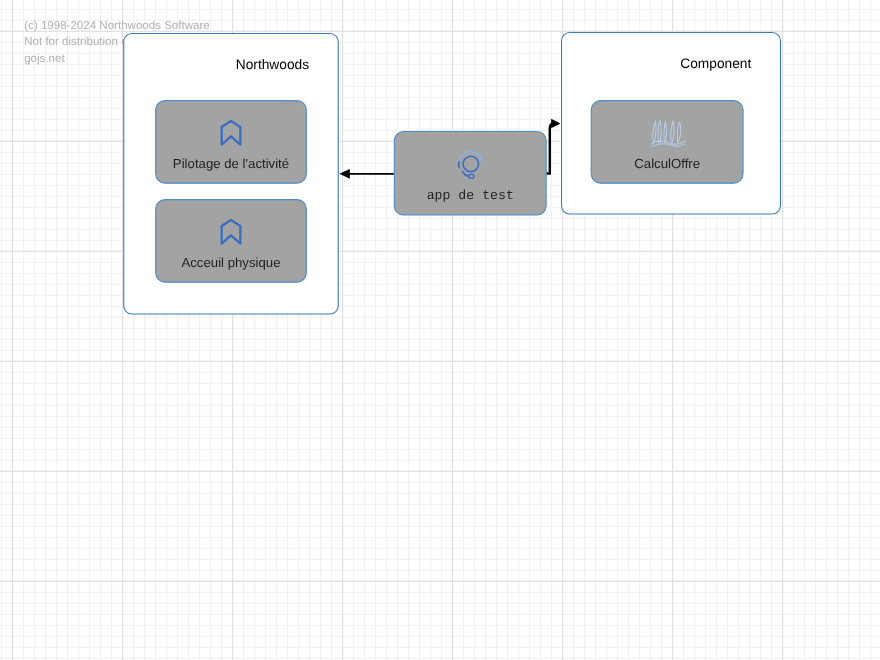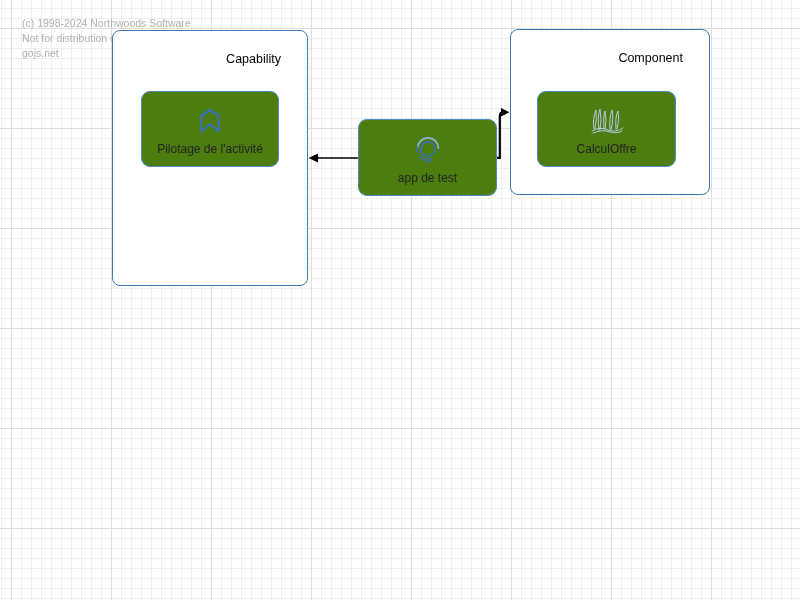--- a/index.html
+++ b/index.html
@@ -43,21 +43,21 @@
   .group-title {
     position: absolute;
     top: 21px;
     right: 26px;
     font-size: 12.5px;
     color: #000000;
     white-space: nowrap;
   }
   .node {
     position: absolute;
-    background: #4d7c0f;
+    background: #a3a3a3;
     border: 1.4px solid #4d8ac8;
     border-radius: 9px;
     box-sizing: border-box;
     display: flex;
     flex-direction: column;
     align-items: center;
     justify-content: center;
     padding-top: 4px;
     text-align: right;
   }
@@ -85,29 +85,35 @@
 
 <div class="canvas">
 
   <div class="watermark">
     <div>(c) 1998-2024 Northwoods Software</div>
     <div>Not for distribution or production use</div>
     <div>gojs.net</div>
   </div>
 
   <div class="group" style="left:112px; top:30px; width:196px; height:256px;">
-    <div class="group-title">Capability</div>
+    <div class="group-title">Northwoods</div>
 
     <div class="node" style="left:28px; top:60px; width:138px; height:76px;">
       <svg class="icon" width="28" height="28" viewBox="0 0 28 28">
         <path d="M5.5,24.5 L5.5,8.5 L14,3 L22.5,8.5 L22.5,24.5 L14,17 Z" fill="none" stroke="#3a6fc0" stroke-width="2.1" stroke-linejoin="round"></path>
       </svg>
       <div class="label">Pilotage de l'activité</div>
     </div>
 
+    <div class="node" style="left:28px; top:150px; width:138px; height:76px;">
+      <svg class="icon" width="28" height="28" viewBox="0 0 28 28">
+        <path d="M5.5,24.5 L5.5,8.5 L14,3 L22.5,8.5 L22.5,24.5 L14,17 Z" fill="none" stroke="#3a6fc0" stroke-width="2.1" stroke-linejoin="round"></path>
+      </svg>
+      <div class="label">Acceuil physique</div>
+    </div>
   </div>
 
   <div class="group" style="left:510px; top:29px; width:200px; height:166px;">
     <div class="group-title">Component</div>
 
     <div class="node" style="left:26px; top:61px; width:139px; height:76px;">
       <svg class="icon" width="36" height="30" viewBox="0 0 36 30">
         <g stroke="#b8cbe5" fill="none" stroke-width="1" stroke-linecap="round">
           <path d="M5,23 Q3,14 7,4 Q8,12 6,23"></path>
           <path d="M10,24 Q8,12 11,3 Q13,14 11,24"></path>
@@ -115,21 +121,21 @@
           <path d="M21,23 Q20,12 23,4 Q25,13 22,24"></path>
           <path d="M27,23 Q26,10 29,5 Q31,14 28,23"></path>
           <path d="M3,25 Q11,20 19,24 Q27,27 34,22"></path>
           <path d="M4,27 Q13,23 21,26 Q29,28 33,25"></path>
         </g>
       </svg>
       <div class="label">CalculOffre</div>
     </div>
   </div>
 
-  <div class="node" style="left:358px; top:119px; width:139px; height:77px;">
+  <div class="node" style="left:358px; top:119px; width:139px; height:77px;font-family:Liberation Mono, monospace;">
     <svg class="icon" width="34" height="32" viewBox="0 0 34 32">
       <g fill="none" stroke-linecap="round">
         <path d="M28,14 A11,11 0 0 0 6,14" stroke="#8fb0d6" stroke-width="1.8"></path>
         <circle cx="17" cy="15" r="7.5" stroke="#3a6fc0" stroke-width="1.6"></circle>
         <path d="M6,13 q-1.8,2.5 0,5.5" stroke="#3a6fc0" stroke-width="1.6"></path>
         <path d="M9,22 Q11,26.5 15,26.8" stroke="#3a6fc0" stroke-width="1.5"></path>
         <ellipse cx="17.5" cy="26.8" rx="2.6" ry="1.9" stroke="#3a6fc0" stroke-width="1.4"></ellipse>
       </g>
     </svg>
     <div class="label">app de test</div>

